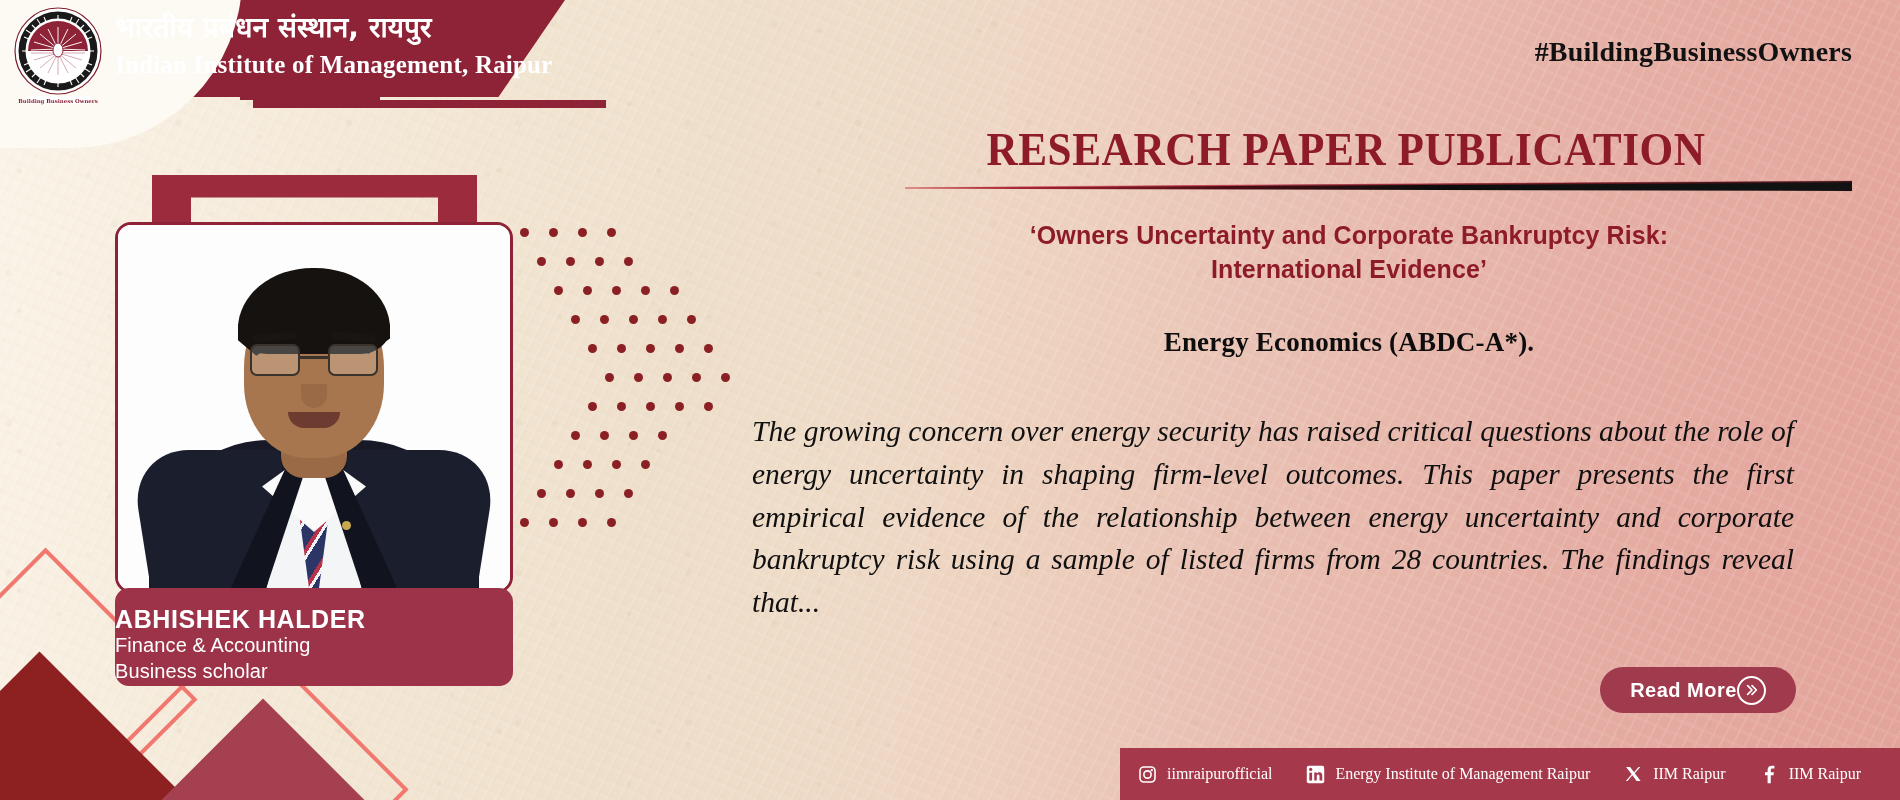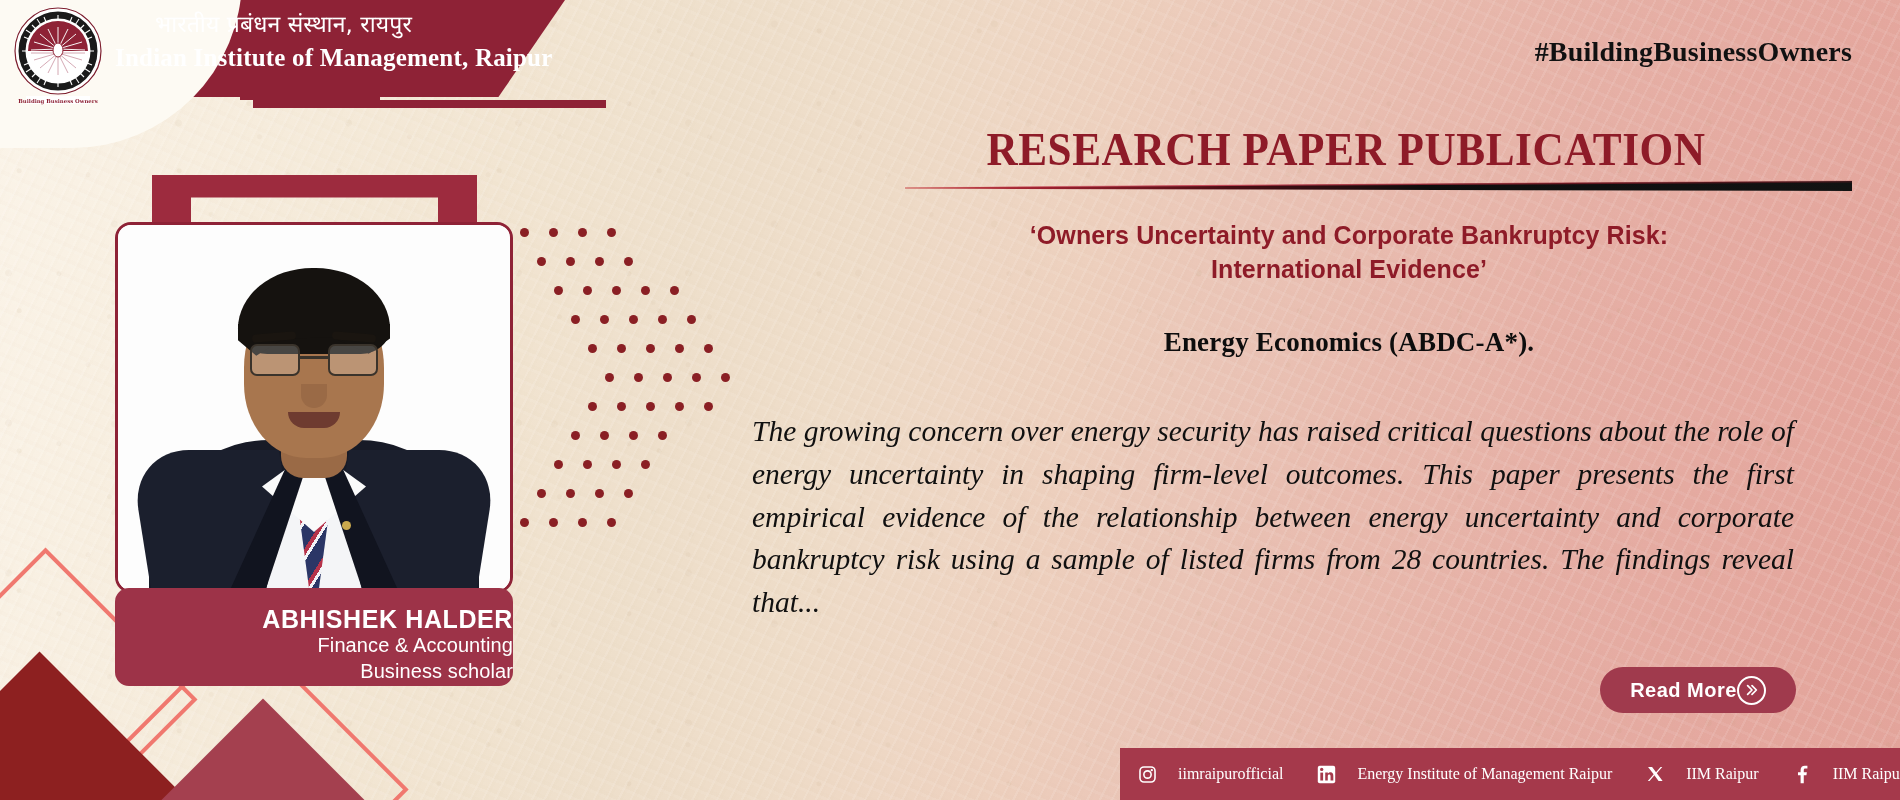--- a/index.html
+++ b/index.html
@@ -91,24 +91,23 @@
   }
   .header-text {
     position: absolute;
     left: 115px; top: 10px;
     z-index: 8;
     color: #ffffff;
     line-height: 1.28;
   }
   .header-text .hindi {
     font-family: "DejaVu Sans", sans-serif;
-    font-size: 23px;
-    font-weight: 400;
+    font-size: 28px;
+    font-weight: 700;
     letter-spacing: .1px;
-    margin-left: 40px;
   }
   .header-text .english {
     font-family: "Liberation Serif", serif;
     font-size: 25px;
     font-weight: 700;
     letter-spacing: .2px;
     margin-top: 3px;
   }
   .header-underbar {
     position: absolute;
@@ -267,21 +266,21 @@
 
   
   .name-card {
     position: absolute;
     left: 115px; top: 588px;
     width: 398px; height: 98px;
     background: #9d3348;
     border-radius: 14px;
     z-index: 6;
     display: flex; flex-direction: column;
-    align-items: flex-end; justify-content: center;
+    align-items: flex-start; justify-content: center;
     color: #ffffff;
     padding-top: 16px;
   }
   .name-card .nm {
     font-size: 25px; font-weight: 700; letter-spacing: .6px;
     line-height: 1.08;
   }
   .name-card .dept, .name-card .role {
     font-size: 20px; font-weight: 400; line-height: 1.28; letter-spacing: .1px;
   }
@@ -373,21 +372,21 @@
   .footer {
     position: absolute;
     left: 1120px; bottom: 0;
     width: 780px; height: 52px;
     background: #a5394b;
     display: flex; align-items: center;
     z-index: 8;
     padding-left: 18px;
   }
   .social {
-    display: flex; align-items: center; gap: 21px;
+    display: flex; align-items: center; gap: 10px;
     color: #ffffff;
     font-family: "Liberation Serif", serif;
     font-size: 16px;
     white-space: nowrap;
   }
   .social + .social { margin-left: 34px; }
   .si { width: 19px; height: 19px; display: block; flex: 0 0 auto; }
 </style>
 </head>
 <body>

